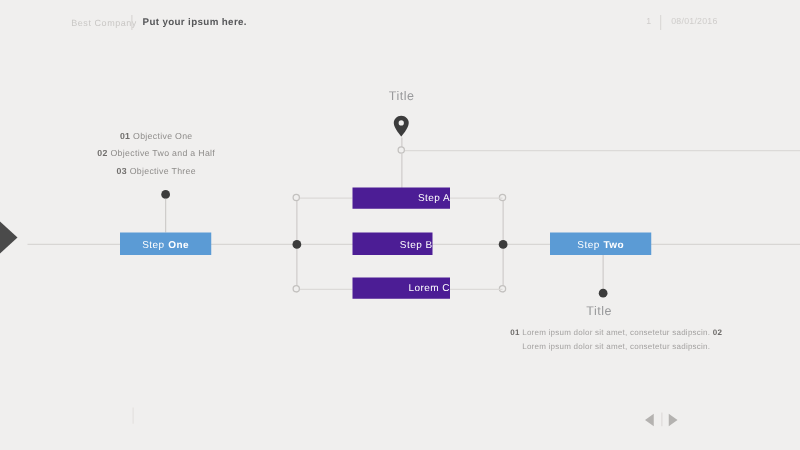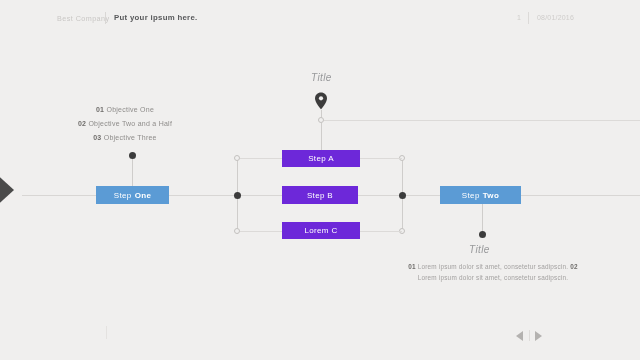--- a/index.html
+++ b/index.html
@@ -116,21 +116,21 @@
     position: absolute;
     display: flex;
     align-items: center;
     justify-content: center;
     font-size: 8px;
     letter-spacing: .35px;
     color: #ffffff;
     white-space: nowrap;
   }
   .step-blue { background: #5b9bd5; }
-  .step-dark { background: #6d28d9; }
+  .step-dark { background: #4c1d95; justify-content: flex-end; }
   .step-box .lead { font-weight: normal; }
   .step-box .bold { font-weight: bold; margin-left: 3px; }
 
   
   .objectives {
     position: absolute;
     left: 60px; top: 103px;
     width: 130px;
     text-align: center;
   }
@@ -143,21 +143,20 @@
   }
   .objective .num { font-weight: bold; color: #6f6d6b; }
 
   
   .callout-title {
     position: absolute;
     font-size: 10px;
     letter-spacing: .4px;
     color: #98999b;
     white-space: nowrap;
-    font-style: italic;
   }
 
   
   .pin-icon {
     position: absolute;
     width: 14px; height: 18px;
   }
 
   
   .body-copy {
@@ -254,21 +253,21 @@
   <div class="node-hollow" style="left:234px; top:155px;"></div>
   <div class="node-filled" style="left:234px; top:192px;"></div>
   <div class="node-hollow" style="left:234px; top:228px;"></div>
 
   <div class="hline" style="left:240px; top:158px; width:42px;"></div>
   <div class="hline" style="left:240px; top:231px; width:42px;"></div>
 
   <div class="step-box step-dark" style="left:282px; top:150px; width:78px; height:17px;">
     <span>Step A</span>
   </div>
-  <div class="step-box step-dark" style="left:282px; top:186px; width:76px; height:18px;">
+  <div class="step-box step-dark" style="left:282px; top:186px; width:64px; height:18px;">
     <span>Step B</span>
   </div>
   <div class="step-box step-dark" style="left:282px; top:222px; width:78px; height:17px;">
     <span>Lorem C</span>
   </div>
 
   <div class="vline" style="left:402px; top:158px; height:76px;"></div>
   <div class="node-hollow" style="left:399px; top:155px;"></div>
   <div class="node-filled" style="left:399px; top:192px;"></div>
   <div class="node-hollow" style="left:399px; top:228px;"></div>

